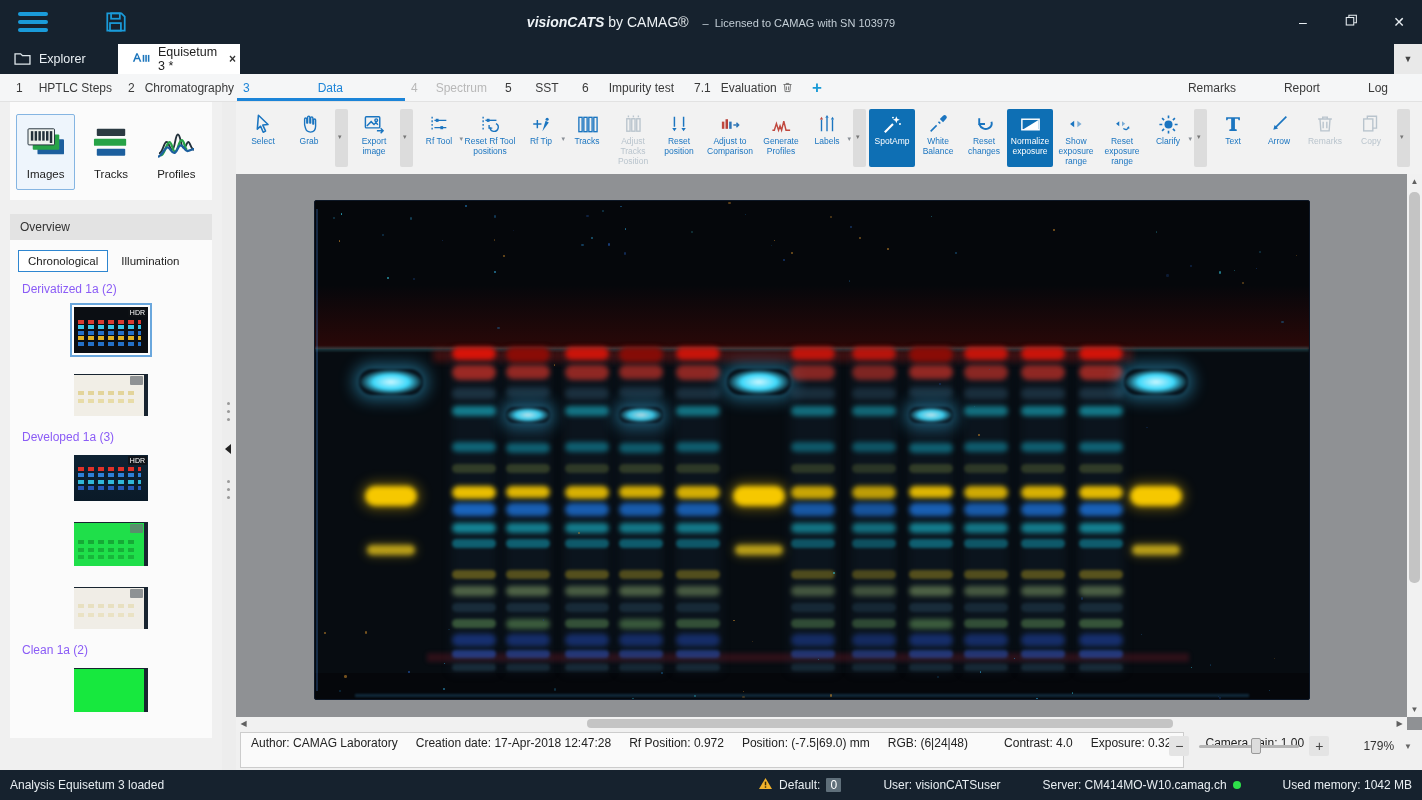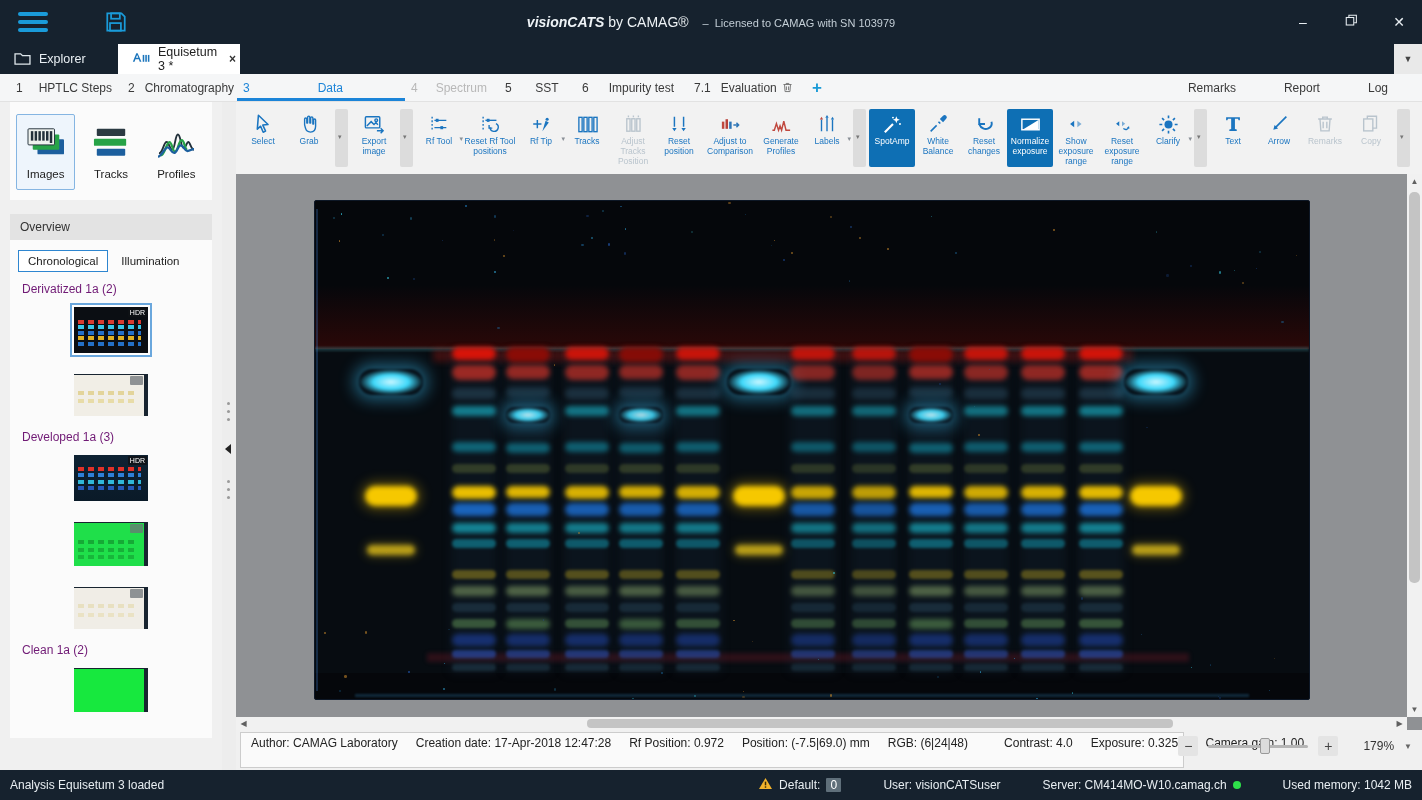--- a/index.html
+++ b/index.html
@@ -45,21 +45,21 @@
   .sidebar { position:absolute; top:0; left:0; width:222px; height:100%; background:#f0f0f0; overflow:hidden; }
   .panel-header { margin:14px 10px 0 10px; background:#e3e3e3; font-size:12px; color:#333; padding:6px 10px; }
   .dt-body { margin:0 10px; background:#fbfbfb; padding:12px 6px 10px 6px; display:flex; gap:6px; justify-content:center; }
   .dt-btn { width:62px; height:76px; display:flex; flex-direction:column; align-items:center; justify-content:center; gap:5px; font-size:11.5px; color:#222; border:1px solid transparent; border-radius:2px; cursor:pointer; }
   .dt-btn.selected { border-color:#85b5e2; background:#eef5fc; }
   .ov-body { margin:0 10px; background:#fbfbfb; padding:10px 0 8px 0; height:498px; }
   .ov-tabs { display:flex; align-items:center; padding:0 8px; gap:4px; }
   .ov-tab { font-size:11.5px; color:#222; padding:4px 9px; cursor:pointer; }
   .ov-tab.selected { background:#fff; border:1px solid #2e86d0; }
   .thumb-groups { margin-top:6px; }
-  .tgroup-label { font-size:12px; color:#701a75; margin:10px 0 7px 12px; }
+  .tgroup-label { font-size:12px; color:#8b5cf6; margin:10px 0 7px 12px; }
   .thumbs { display:flex; flex-direction:column; align-items:center; gap:13px; }
   .thumb-wrap { padding:2px; border:2px solid transparent; }
   .thumb-wrap.selected { border-color:#6aa7dd; background:#fff; }
   .thumb { position:relative; width:74px; height:42px; cursor:pointer; }
   .thumb .badge { position:absolute; top:1px; right:1px; background:rgba(15,18,22,.85); color:#fff; font-size:7px; padding:0 2px; border-radius:1px; line-height:9px; }
   .thumb .badge.gray { background:rgba(110,115,120,.75); width:13px; height:9px; }
   .thumb.edge { border-right:4px solid #182430; border-top:1px solid #182430; }
   .mrow { position:absolute; left:6%; right:10%; height:4px; filter:blur(.4px); }
 
   
@@ -108,21 +108,21 @@
   
   .infostrip { position:absolute; left:0; right:0; top:628px; height:40px; background:#f0f0f0; }
   .infobox { position:absolute; left:4px; top:2px; width:944px; height:36px; background:#fafafa; border:1px solid #ccc; font-size:12px; color:#222; padding:3px 10px; }
   .infoline { display:flex; align-items:center; gap:18px; white-space:nowrap; }
   .infoline.second { margin-left:18px; margin-top:1px; }
   .swatch-dot { width:7px; height:7px; border-radius:50%; display:inline-block; }
   .zoomctl { position:absolute; right:10px; top:6px; display:flex; align-items:center; gap:10px; }
   .zbtn { width:20px; height:20px; background:#e4e4e4; color:#444; display:flex; align-items:center; justify-content:center; font-size:14px; cursor:pointer; border-radius:2px; }
   .ztrack { position:relative; width:100px; height:3px; background:#b5b5b5; border-radius:2px; }
   .zthumb { position:absolute; top:-7px; left:52px; width:10px; height:16px; background:#dcdcdc; border:1px solid #999; border-radius:2px; cursor:pointer; }
-  .zval { font-size:12px; color:#333; margin-left:15px; }
+  .zval { font-size:12px; color:#333; margin-left:24px; }
   .zdd { font-size:8px; color:#666; cursor:pointer; }
 
   
   .statusbar { position:absolute; bottom:0; left:0; right:0; height:30px; background:#16222e; color:#e8eef2; font-size:12px; display:flex; align-items:center; padding:0 10px; }
   .sb-right { margin-left:auto; display:flex; align-items:center; gap:42px; }
   .sb-item { display:flex; align-items:center; gap:6px; }
   .sb-badge { background:#5f6f7a; color:#fff; padding:0 4px; min-width:15px; text-align:center; border-radius:1px; }
   .sb-dot { width:8px; height:8px; border-radius:50%; display:inline-block; }
 </style>
 </head>

